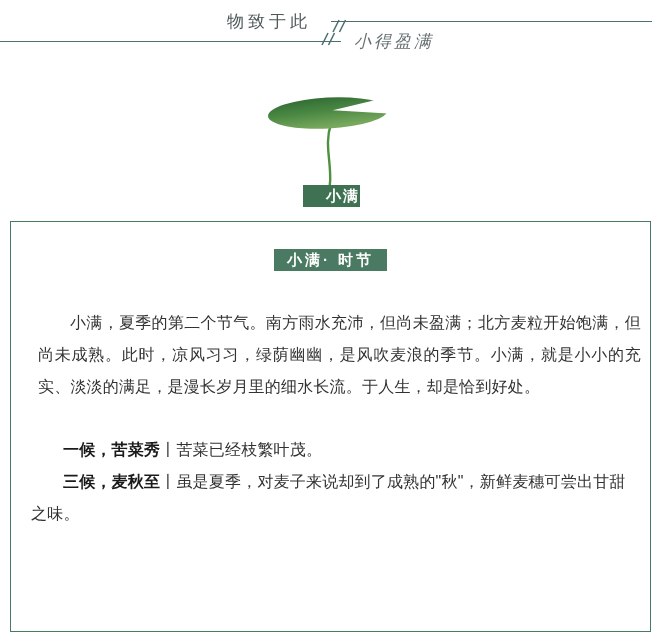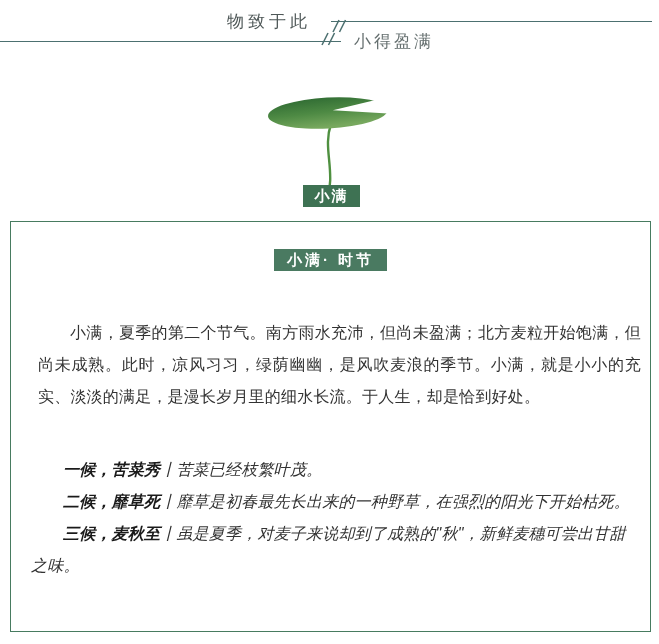--- a/index.html
+++ b/index.html
@@ -11,38 +11,38 @@
   .header{position:absolute;left:0;top:0;width:652px;height:70px;}
   .rule{position:absolute;height:0;border-top:1.5px solid #4c7070;}
   .rule-right{left:331px;right:0;top:21px;}
   .rule-left{left:0;width:341px;top:41px;}
   .slash{position:absolute;}
   .slash-top{left:330px;top:19px;}
   .slash-bottom{left:319px;top:32px;}
   .header-title{position:absolute;left:227px;top:12px;font-size:17px;line-height:20px;
     color:#4e5757;letter-spacing:4px;white-space:nowrap;}
   .header-subtitle{position:absolute;left:354px;top:32px;font-size:17px;line-height:20px;
-    color:#656f6f;letter-spacing:3px;white-space:nowrap;}
+    color:#656f6f;letter-spacing:3px;white-space:nowrap;font-style:italic;}
 
   
   .hero-svg{position:absolute;left:262px;top:94px;}
   .hero-label{position:absolute;left:303px;top:185px;width:57px;height:22px;
     background:#3e7253;color:#fff;font-size:15px;font-weight:bold;letter-spacing:2px;
-    text-align:center;line-height:22px;}
+    text-align:right;line-height:22px;}
 
   
   .card{position:absolute;left:10px;top:221px;width:641px;height:411px;box-sizing:border-box;
-    border:1px solid #477b60;display:flex;flex-direction:column;align-items:center;background:#fff;gap:10px;}
+    border:1px solid #477b60;display:flex;flex-direction:column;align-items:center;background:#fff;}
   .badge{flex:0 0 auto;background:#4a7a61;color:#ffffff;font-size:15px;font-weight:bold;
     letter-spacing:3px;line-height:16px;padding:3px 13px;white-space:nowrap;}
   .badge-season{margin-top:27px;}
   .badge-phenology{margin-top:21px;}
   .para{align-self:stretch;margin:36px 9px 0 27px;text-indent:2em;
     font-size:16px;line-height:32px;color:#323232;letter-spacing:0.2px;text-align:justify;}
-  .phenology{align-self:stretch;margin:31px 9px 0 20px;font-style:italic;}
+  .phenology{align-self:stretch;margin:31px 9px 0 20px;}
   .phenology p{margin:0;text-indent:2em;font-size:16px;line-height:32px;color:#323232;
     letter-spacing:0.2px;}
   .phenology strong{color:#1a1a1a;}
 </style>
 </head>
 <body>
 
 <div class="page">
 
   <div class="header">
@@ -75,18 +75,17 @@
     </g>
   </svg>
   <div class="hero-label">小满</div>
 
   <div class="card">
     <div class="badge badge-season">小满· 时节</div>
     <p class="para">小满，夏季的第二个节气。南方雨水充沛，但尚未盈满；北方麦粒开始饱满，但尚未成熟。此时，凉风习习，绿荫幽幽，是风吹麦浪的季节。小满，就是小小的充实、淡淡的满足，是漫长岁月里的细水长流。于人生，却是恰到好处。</p>
 
     <div class="phenology">
       <p><strong>一候，苦菜秀</strong><span>丨苦菜已经枝繁叶茂。</span></p>
-      <p><strong>二候，靡草死</strong><span>丨靡草是初春最先长出来的一种野草，在强烈的阳光下开始枯死。</span></p>
       <p><strong>三候，麦秋至</strong><span>丨虽是夏季，对麦子来说却到了成熟的"秋"，新鲜麦穗可尝出甘甜之味。</span></p>
     </div>
   </div>
 
 </div>
 
 </body></html>

